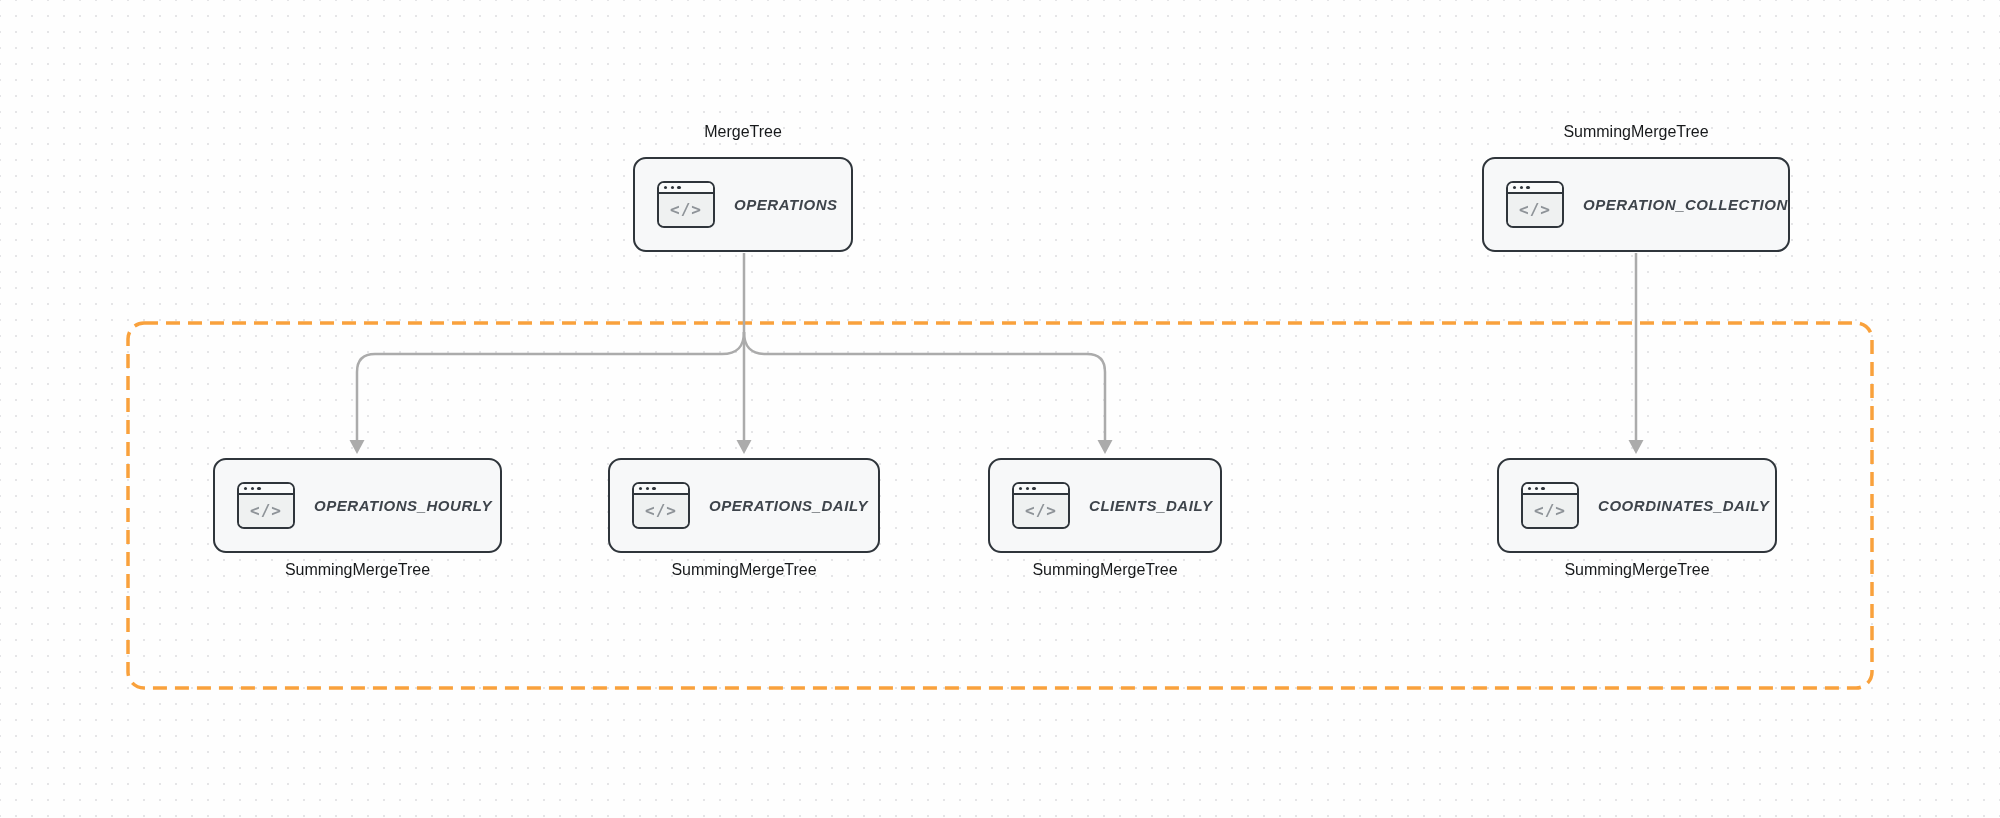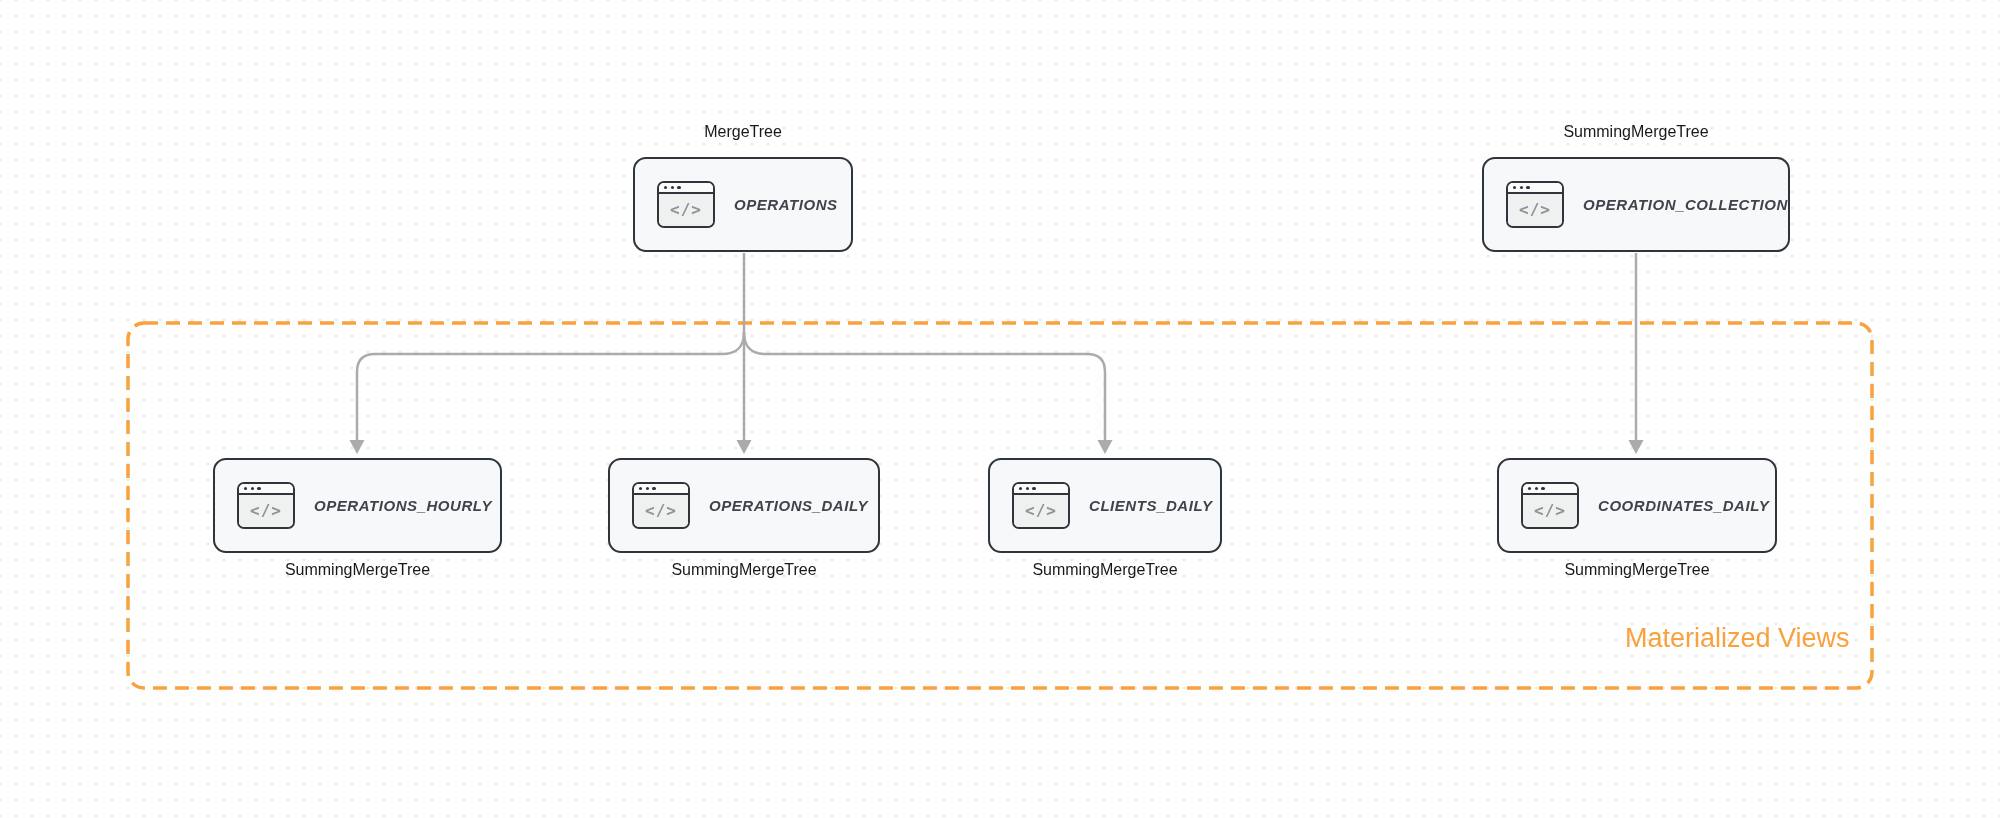--- a/index.html
+++ b/index.html
@@ -179,15 +179,14 @@
       <span class="cw-header">
           <i class="cw-dot"></i>
           <i class="cw-dot"></i>
           <i class="cw-dot"></i>
         </span>
       <span class="cw-body">&lt;/&gt;</span>
     </span>
     <span class="table-name">COORDINATES_DAILY</span>
   </div>
 
-  <div class="region-label">Materialized Views</div>
 
 </div>
 
 </body></html>

